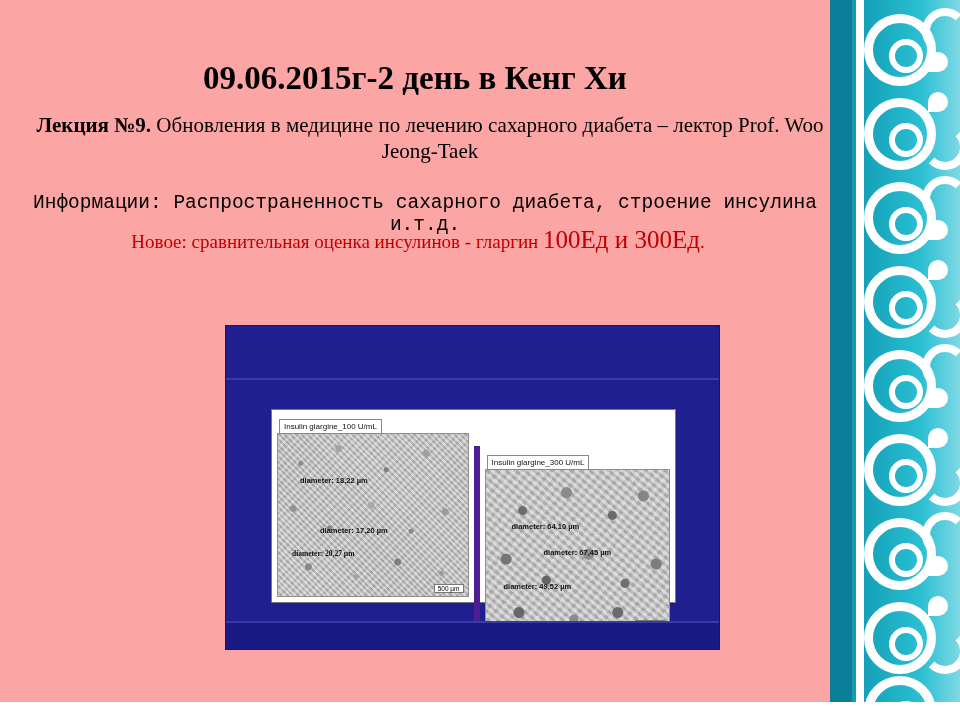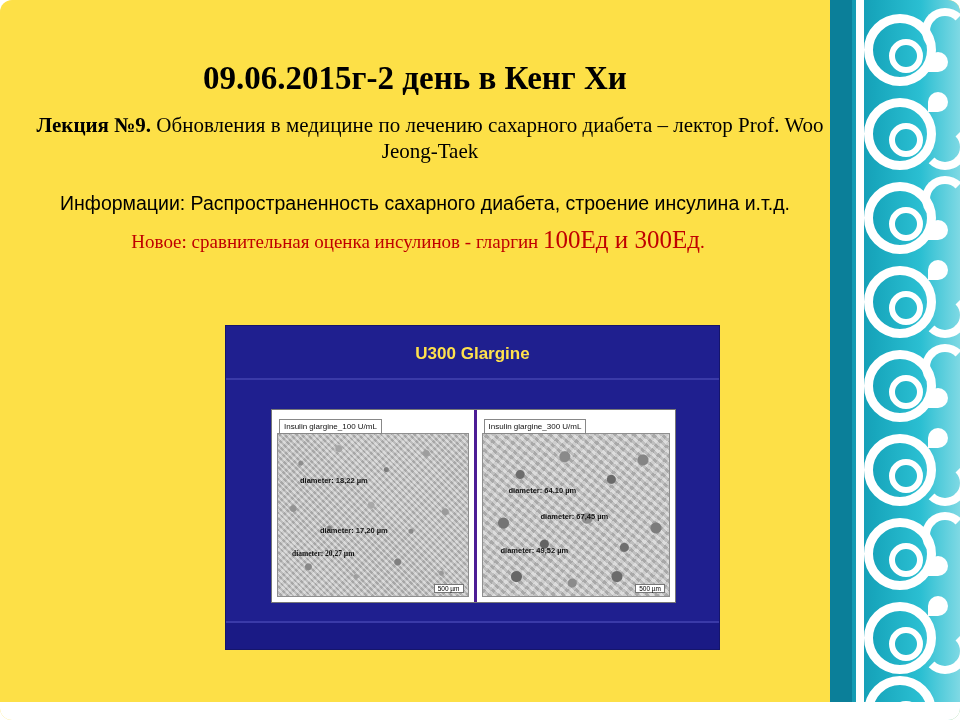--- a/index.html
+++ b/index.html
@@ -10,23 +10,22 @@
     width: 960px;
     height: 720px;
     background: #ffffff;
     font-family: "Liberation Serif", serif;
     overflow: hidden;
   }
   .slide {
     position: relative;
     width: 960px;
     height: 720px;
-    background: #fde047;
+    background: #fca5a5;
     overflow: hidden;
-    border-radius: 12px;
   }
 
   
   .ornament-band {
     position: absolute;
     top: 0;
     right: 0;
     width: 130px;
     height: 720px;
     background: linear-gradient(to right, #0f8ea8 0%, #18a7bd 35%, #2bbfd2 70%, #7fd9e4 100%);
@@ -134,21 +133,21 @@
     font-weight: bold;
   }
   .info-line {
     position: absolute;
     top: 192px;
     left: 20px;
     width: 810px;
     text-align: center;
     font-size: 19.5px;
     color: #000000;
-    font-family: Liberation Sans, sans-serif;
+    font-family: Liberation Mono, monospace;
   }
   .new-line {
     position: absolute;
     top: 226px;
     left: 13px;
     width: 810px;
     text-align: center;
     color: #c00000;
     font-family: "Liberation Serif", serif;
     font-size: 19px;
@@ -200,21 +199,22 @@
     display: flex;
   }
   .panel {
     position: relative;
     width: 50%;
     height: 100%;
     box-sizing: border-box;
     padding: 5px;
   }
   .panel + .panel {
-    border-left: 3px solid #4c1d95;
+    border-left: 6px solid #4c1d95;
+    margin-top: 36px;
   }
   .panel-label {
     position: relative;
     z-index: 3;
     display: inline-block;
     background: #ffffff;
     border: 1px solid #888888;
     font-family: "Liberation Sans", sans-serif;
     font-size: 8px;
     color: #111111;
@@ -307,21 +307,20 @@
       <b>Лекция №9.</b><span> Обновления в медицине по лечению сахарного диабета – лектор Prof. Woo Jeong-Taek</span>
     </div>
 
     <div class="info-line">Информации: Распространенность сахарного диабета, строение инсулина и.т.д.</div>
 
     <div class="new-line">
       <span>Новое: сравнительная оценка инсулинов - гларгин </span><span class="big">100Ед</span><span class="big"> и </span><span class="big">300Ед</span><span>.</span>
     </div>
 
     <div class="figure">
-      <div class="figure-title">U300 Glargine</div>
       <div class="figure-rule"></div>
 
       <div class="panels">
 
         <div class="panel">
           <div class="panel-label">Insulin glargine_100 U/mL</div>
           <div class="micrograph">
             <div class="measure" style="left:22px; top:42px;">diameter: 18,22 µm</div>
             <div class="measure" style="left:42px; top:92px;">diameter: 17,20 µm</div>
             <div class="measure" style="left:14px; top:115px;font-family:Liberation Serif, serif;">diameter: 20,27 µm</div>

